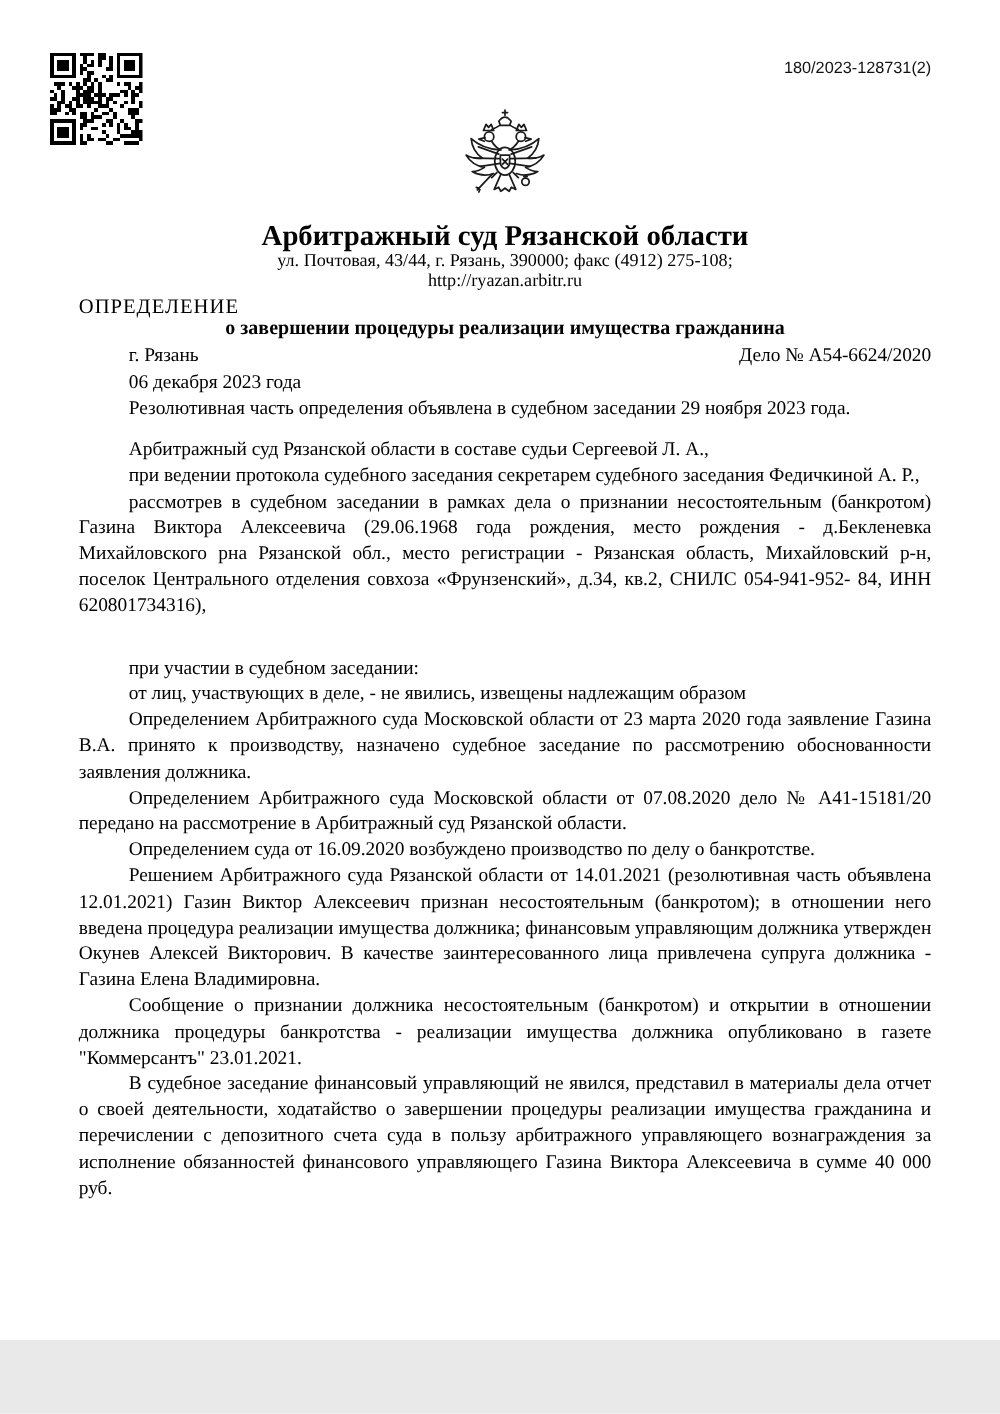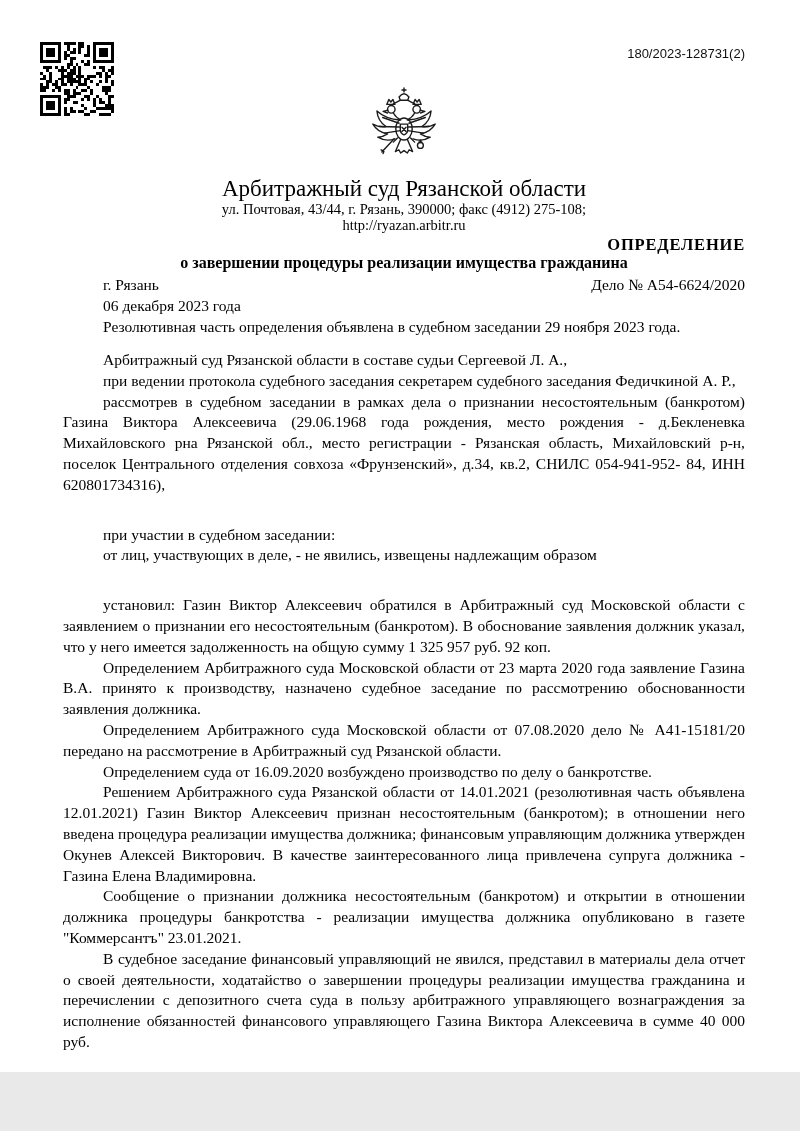--- a/index.html
+++ b/index.html
@@ -10,25 +10,25 @@
   }
   .qr{position:absolute;left:40px;top:42px;width:74px;height:74px;}
   .doc-number{
     position:absolute;top:46px;right:55px;
     font-family:"Liberation Sans","DejaVu Sans",sans-serif;
     font-size:13px;color:#111;
   }
   .content{padding:86px 55px 0 63px;}
   .emblem{display:block;margin:0 auto;width:82px;height:86px;}
   .court-name{
-    text-align:center;font-weight:normal;font-size:23px;line-height:25px;margin-top:4px;
+    text-align:center;font-weight:bold;font-size:23px;line-height:25px;margin-top:4px;
   }
   .address,.website{text-align:center;font-size:14.5px;line-height:16px;}
   .doc-type{
-    text-align:right;font-weight:bold;font-size:16.5px;line-height:18px;
+    text-align:left;font-weight:normal;font-size:16.5px;line-height:18px;
     margin-top:3px;letter-spacing:0.8px;
   }
   .doc-subtitle{text-align:center;font-weight:bold;font-size:16px;line-height:18px;}
   .case-row{
     display:flex;justify-content:space-between;align-items:baseline;
     font-size:15.5px;line-height:21px;margin-top:2px;padding-left:40px;
   }
   .meta-line{font-size:15.5px;line-height:21px;text-indent:40px;}
   .body-p{
     margin:0;font-size:15.5px;line-height:20.8px;
@@ -304,21 +304,20 @@
 
     <div class="meta-line">06 декабря 2023 года</div>
 
     <div class="meta-line">Резолютивная часть определения объявлена в судебном заседании 29 ноября 2023 года.</div>
 
     <p class="body-p gap-sm">Арбитражный суд Рязанской области в составе судьи Сергеевой Л. А.,</p>
     <p class="body-p">при ведении протокола судебного заседания секретарем судебного заседания Федичкиной А. Р.,</p>
     <p class="body-p">рассмотрев в судебном заседании в рамках дела о признании несостоятельным (банкротом) Газина Виктора Алексеевича (29.06.1968 года рождения, место рождения - д.Бекленевка Михайловского рна Рязанской обл., место регистрации - Рязанская область, Михайловский р-н, поселок Центрального отделения совхоза «Фрунзенский», д.34, кв.2, СНИЛС 054-941-952- 84, ИНН 620801734316),</p>
     <p class="body-p gap">при участии в судебном заседании:</p>
     <p class="body-p">от лиц, участвующих в деле, - не явились, извещены надлежащим образом</p>
-    <p class="body-p gap">установил: Газин Виктор Алексеевич обратился в Арбитражный суд Московской области с заявлением о признании его несостоятельным (банкротом). В обоснование заявления должник указал, что у него имеется задолженность на общую сумму 1 325 957 руб. 92 коп.</p>
     <p class="body-p">Определением Арбитражного суда Московской области от 23 марта 2020 года заявление Газина В.А. принято к производству, назначено судебное заседание по рассмотрению обоснованности заявления должника.</p>
     <p class="body-p">Определением Арбитражного суда Московской области от 07.08.2020 дело № А41-15181/20 передано на рассмотрение в Арбитражный суд Рязанской области.</p>
     <p class="body-p">Определением суда от 16.09.2020 возбуждено производство по делу о банкротстве.</p>
     <p class="body-p">Решением Арбитражного суда Рязанской области от 14.01.2021 (резолютивная часть объявлена 12.01.2021) Газин Виктор Алексеевич признан несостоятельным (банкротом); в отношении него введена процедура реализации имущества должника; финансовым управляющим должника утвержден Окунев Алексей Викторович.  В качестве заинтересованного лица привлечена супруга должника - Газина Елена Владимировна.</p>
     <p class="body-p">Сообщение о признании должника несостоятельным (банкротом) и открытии в отношении должника процедуры банкротства - реализации имущества должника опубликовано в газете "Коммерсантъ" 23.01.2021.</p>
     <p class="body-p">В судебное заседание финансовый управляющий не явился, представил в материалы дела отчет о своей деятельности, ходатайство о завершении процедуры реализации имущества гражданина и перечислении с депозитного счета суда в пользу арбитражного управляющего вознаграждения за исполнение обязанностей финансового управляющего Газина Виктора Алексеевича в сумме 40 000 руб.</p>
   </div>
 </div>
 
 </body></html>

